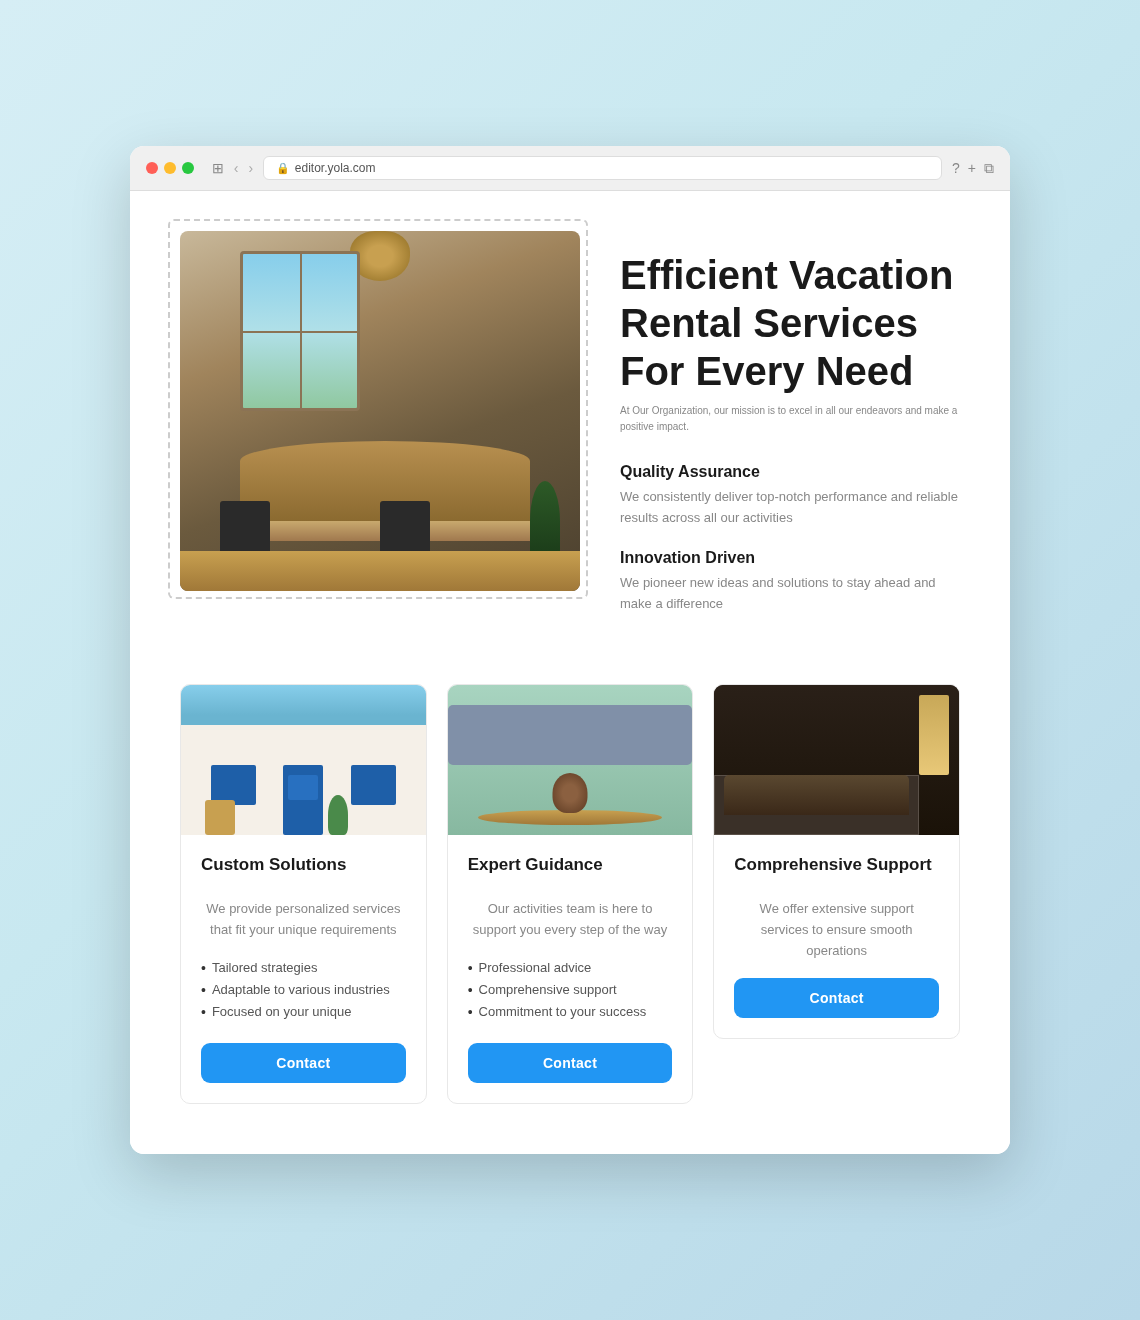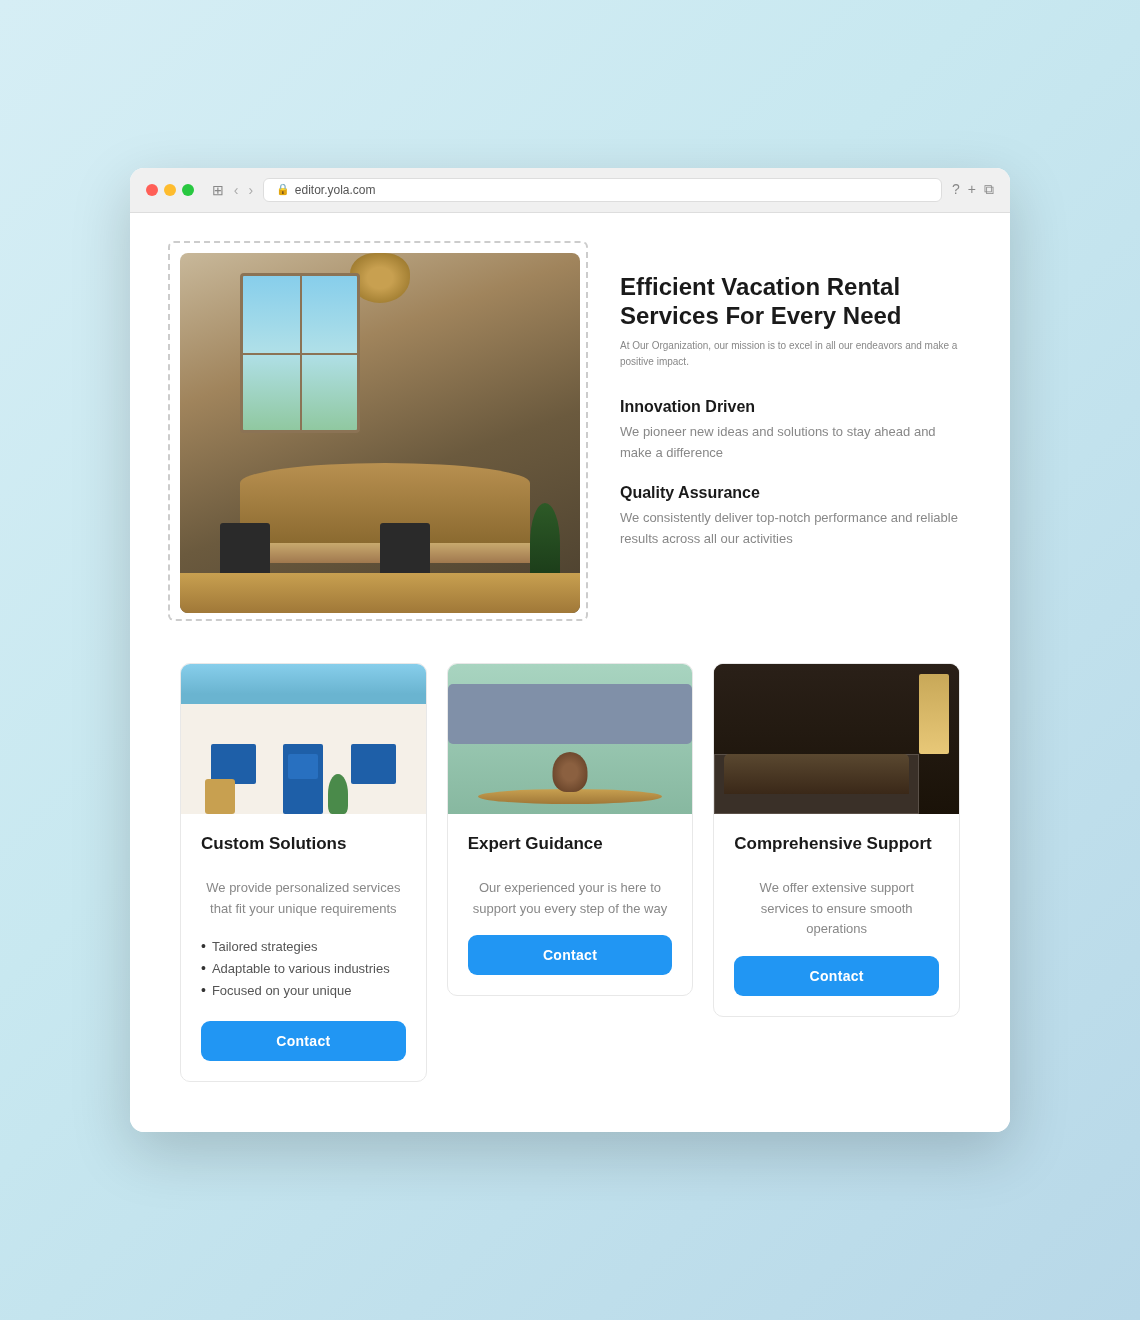--- a/index.html
+++ b/index.html
@@ -236,21 +236,21 @@
       background: linear-gradient(180deg, #2d5a27 0%, #1a3a18 100%);
       border-radius: 50% 50% 10% 10%;
     }
 
     .hero-text {
       flex: 1;
       padding-top: 20px;
     }
 
     .hero-title {
-      font-size: 24px;
+      font-size: 40px;
       font-weight: 800;
       color: #1a1a1a;
       line-height: 1.2;
       margin-bottom: 8px;
     }
 
     .hero-description {
       font-size: 10px;
       color: #888;
       line-height: 1.6;
@@ -552,27 +552,27 @@
             <div class="scene-floor"></div>
           </div>
         </div>
       </div>
 
       <div class="hero-text">
         <h1 class="hero-title">Efficient Vacation Rental Services For Every Need</h1>
         <p class="hero-description">At Our Organization, our mission is to excel in all our endeavors and make a positive impact.</p>
 
         <div class="feature-item">
+          <div class="feature-title">Quality Assurance</div>
+          <div class="feature-description">We consistently deliver top-notch performance and reliable results across all our activities</div>
+        </div>
+
+        <div class="feature-item">
           <div class="feature-title">Innovation Driven</div>
           <div class="feature-description">We pioneer new ideas and solutions to stay ahead and make a difference</div>
-        </div>
-
-        <div class="feature-item">
-          <div class="feature-title">Quality Assurance</div>
-          <div class="feature-description">We consistently deliver top-notch performance and reliable results across all our activities</div>
         </div>
       </div>
     </div>
 
     <div class="cards-section">
 
       <div class="card">
         <div class="card-image card-img-1">
           <div class="house-wall"></div>
           <div class="house-window-blue hwb-left"></div>
@@ -594,21 +594,26 @@
       </div>
 
       <div class="card">
         <div class="card-image card-img-2">
           <div class="sofa-back"></div>
           <div class="coffee-table"></div>
           <div class="pine-cone"></div>
         </div>
         <div class="card-body">
           <div class="card-title">Expert Guidance</div>
-          <p class="card-description">Our experienced your is here to support you every step of the way</p>
+          <p class="card-description">Our activities team is here to support you every step of the way</p>
+          <ul class="card-list">
+            <li>Professional advice</li>
+            <li>Comprehensive support</li>
+            <li>Commitment to your success</li>
+          </ul>
           <button class="contact-btn">Contact</button>
         </div>
       </div>
 
       <div class="card">
         <div class="card-image card-img-3">
           <div class="bedroom-wall"></div>
           <div class="bedroom-window-right"></div>
           <div class="bedroom-dresser"></div>
           <div class="bed-blanket"></div>

